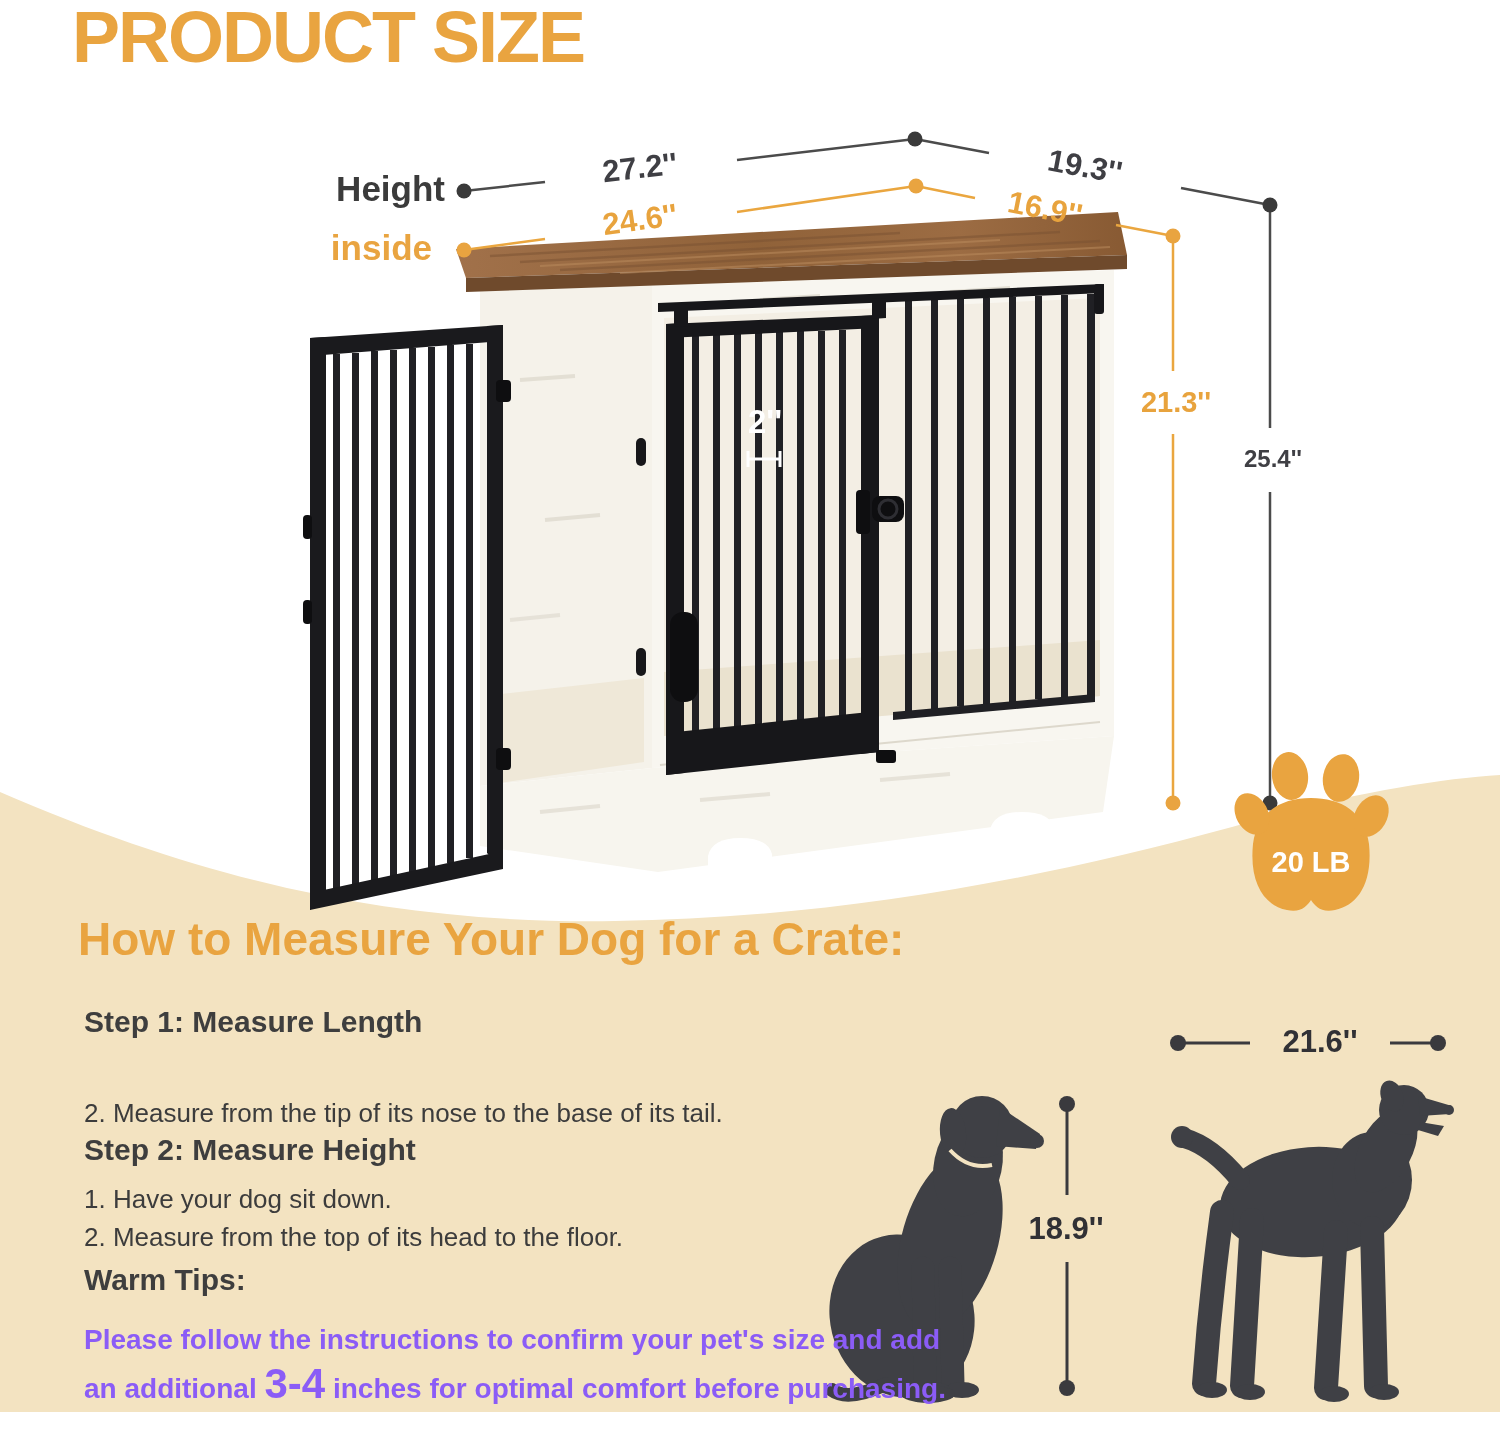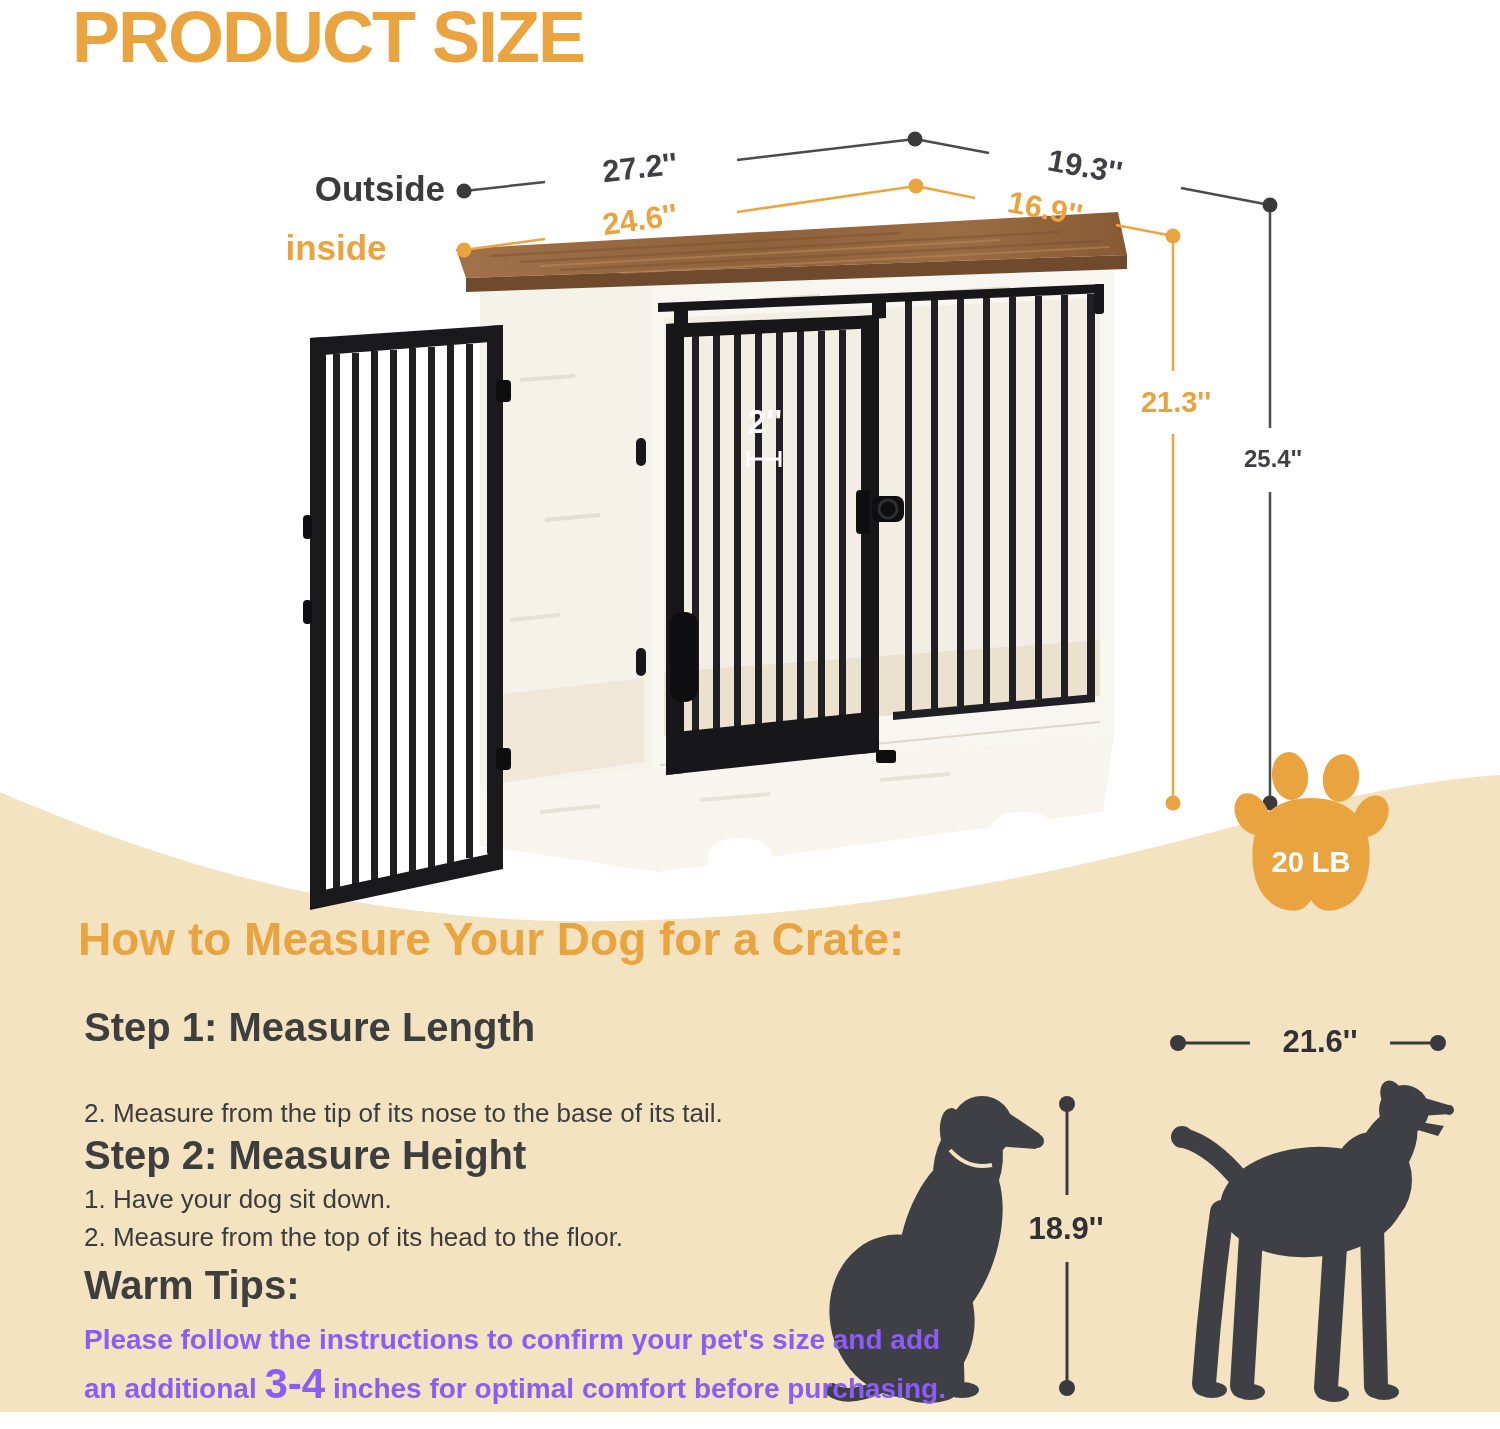--- a/index.html
+++ b/index.html
@@ -4,31 +4,31 @@
 <style>
   html,body{margin:0;padding:0;background:#ffffff;}
   .canvas{
     position:relative;width:1500px;height:1412px;background:#ffffff;
     font-family:"Liberation Sans",sans-serif;overflow:hidden;
   }
   .canvas svg{position:absolute;left:0;top:0;}
   .txt{position:absolute;white-space:nowrap;}
   .page-title{left:72px;top:-4px;font-size:72px;font-weight:800;letter-spacing:-2px;color:#E9A440;}
   .legend-outside{left:240px;top:169px;width:205px;text-align:right;font-size:35px;font-weight:700;color:#3B3B3B;}
-  .legend-inside{left:240px;top:228px;width:192px;text-align:center;font-size:35px;font-weight:700;color:#E9A440;}
+  .legend-inside{left:240px;top:228px;width:192px;text-align:right;font-size:35px;font-weight:700;color:#E9A440;}
   .dim-label{
     position:absolute;transform:translate(-50%,-50%) rotate(var(--rot,0deg));
     font-size:31px;font-weight:600;color:#3F3F44;white-space:nowrap;
   }
   .dim-orange{color:#E8A33D;}
   .dim-white{color:#ffffff;font-weight:700;}
   .dim-bold{font-weight:700;color:#313135;}
   .paw-label{position:absolute;transform:translate(-50%,-50%);font-size:29px;font-weight:700;color:#ffffff;}
   .section-heading{left:78px;top:912px;font-size:46px;font-weight:700;color:#E9A440;}
-  .step-title{font-size:40px;font-weight:600;color:#3E3E3E;}
+  .step-title{font-size:30px;font-weight:600;color:#3E3E3E;}
   .step-line{font-size:26px;font-weight:400;color:#3C3C3C;}
   .warm-line{font-size:28px;font-weight:700;color:#8b5cf6;margin-top:12px;}
   .warm-big{font-size:42px;font-weight:800;}
 </style>
 </head>
 <body>
 
 <div class="canvas">
 
   <svg width="1500" height="1429" viewBox="0 0 1500 1429">
@@ -252,21 +252,21 @@
       <circle cx="1067" cy="1388" r="8" stroke="none"></circle>
       <line x1="1178" y1="1043" x2="1250" y2="1043"></line>
       <line x1="1390" y1="1043" x2="1438" y2="1043"></line>
       <circle cx="1178" cy="1043" r="8" stroke="none"></circle>
       <circle cx="1438" cy="1043" r="8" stroke="none"></circle>
     </g>
   </svg>
 
   <div class="txt page-title">PRODUCT SIZE</div>
 
-  <div class="txt legend-outside">Outside</div>
+  <div class="txt legend-outside">Height</div>
   <div class="txt legend-inside">inside</div>
 
   <div class="dim-label" style="left:640px;top:168px;--rot:-6.6deg">27.2''</div>
   <div class="dim-label dim-orange" style="left:640px;top:220px;--rot:-8deg">24.6''</div>
   <div class="dim-label" style="left:1085px;top:167px;--rot:10.5deg">19.3''</div>
   <div class="dim-label dim-orange" style="left:1045px;top:209px;--rot:11deg">16.9''</div>
   <div class="dim-label dim-orange" style="left:1176px;top:402px;font-size:29px">21.3''</div>
   <div class="dim-label" style="left:1273px;top:459px;font-size:24px">25.4''</div>
   <div class="dim-label dim-white" style="left:765px;top:422px;font-size:33px">2''</div>
 

